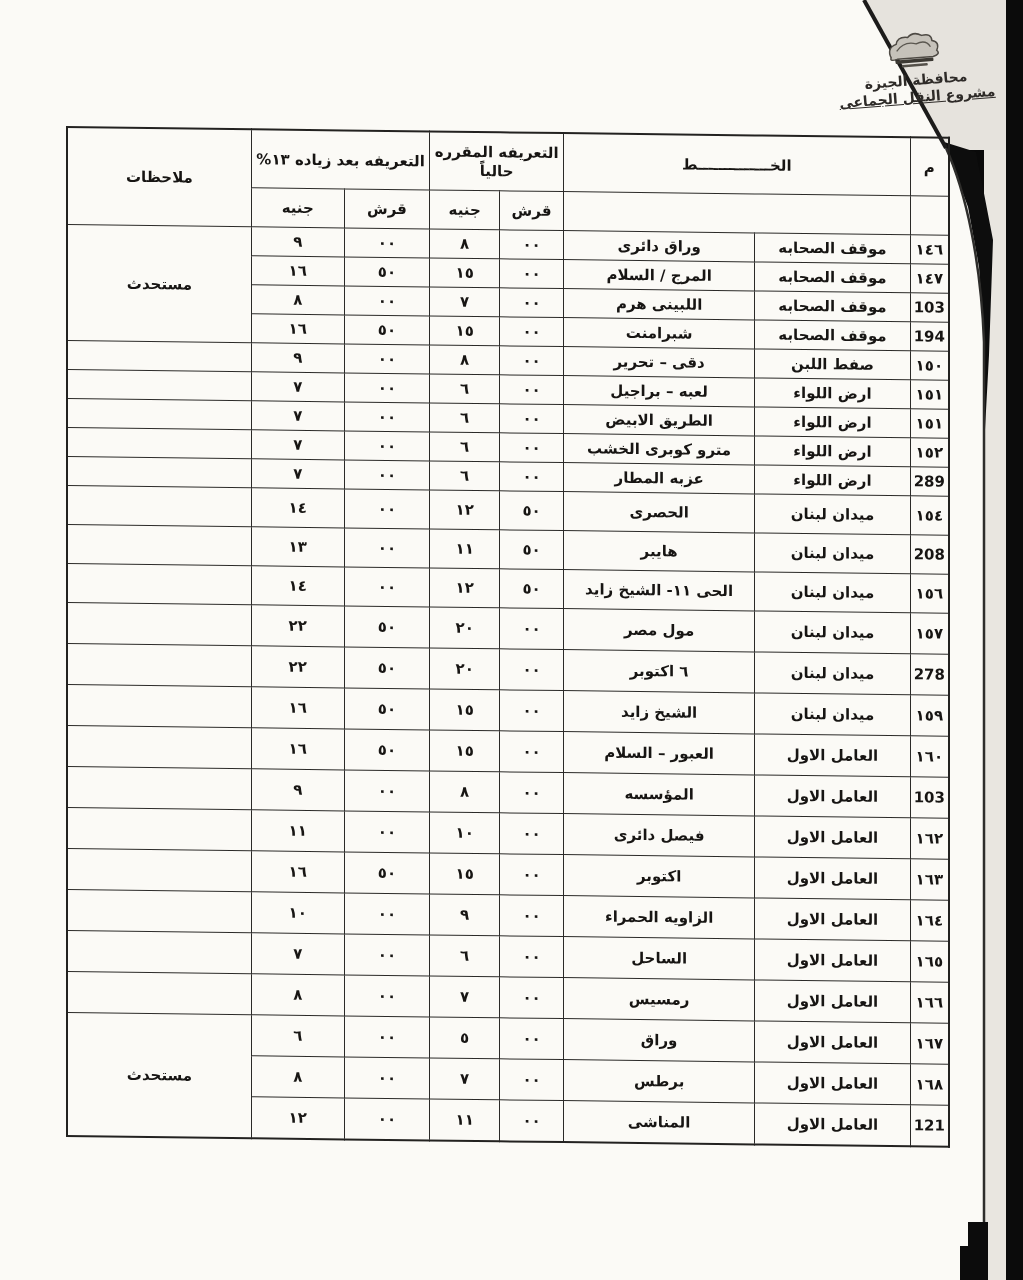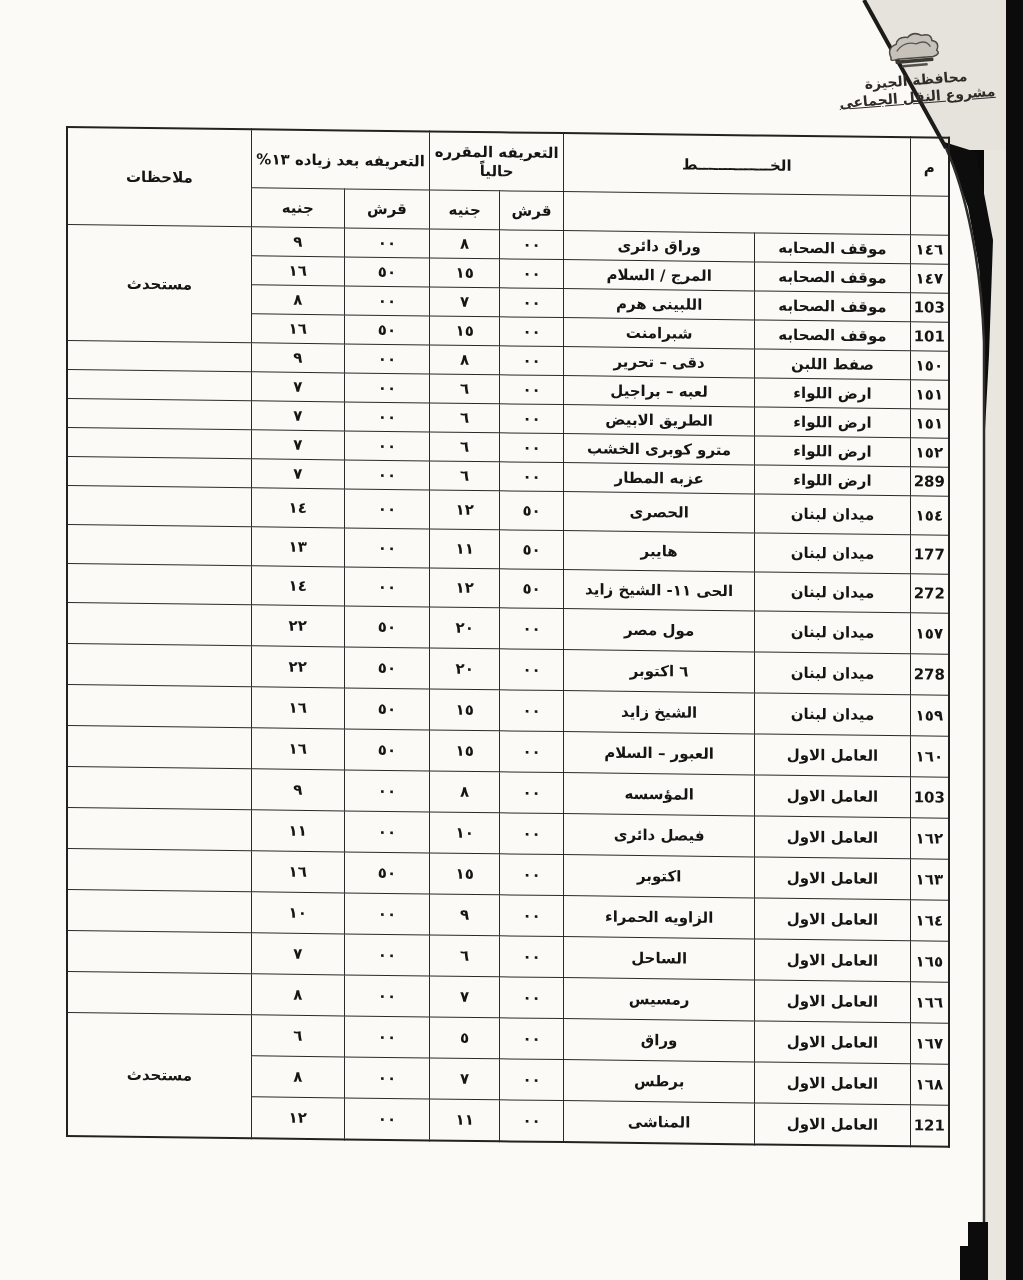--- a/index.html
+++ b/index.html
@@ -126,21 +126,21 @@
         <tr class="compact">
           <td class="serial">103</td>
           <td>موقف الصحابه</td>
           <td>اللبينى هرم</td>
           <td>٠٠</td>
           <td>٧</td>
           <td>٠٠</td>
           <td>٨</td>
         </tr>
         <tr class="compact">
-          <td class="serial">101</td>
+          <td class="serial">194</td>
           <td>موقف الصحابه</td>
           <td>شبرامنت</td>
           <td>٠٠</td>
           <td>١٥</td>
           <td>٥٠</td>
           <td>١٦</td>
         </tr>
         <tr class="compact">
           <td class="serial">١٥٠</td>
           <td>صفط اللبن</td>
@@ -195,31 +195,31 @@
           <td class="serial">١٥٤</td>
           <td>ميدان لبنان</td>
           <td>الحصرى</td>
           <td>٥٠</td>
           <td>١٢</td>
           <td>٠٠</td>
           <td>١٤</td>
           <td class="note" rowspan="1"></td>
         </tr>
         <tr class="medium">
-          <td class="serial">177</td>
+          <td class="serial">208</td>
           <td>ميدان لبنان</td>
           <td>هايبر</td>
           <td>٥٠</td>
           <td>١١</td>
           <td>٠٠</td>
           <td>١٣</td>
           <td class="note" rowspan="1"></td>
         </tr>
         <tr class="medium">
-          <td class="serial">272</td>
+          <td class="serial">١٥٦</td>
           <td>ميدان لبنان</td>
           <td>الحى ١١- الشيخ زايد</td>
           <td>٥٠</td>
           <td>١٢</td>
           <td>٠٠</td>
           <td>١٤</td>
           <td class="note" rowspan="1"></td>
         </tr>
         <tr class="tall">
           <td class="serial">١٥٧</td>

